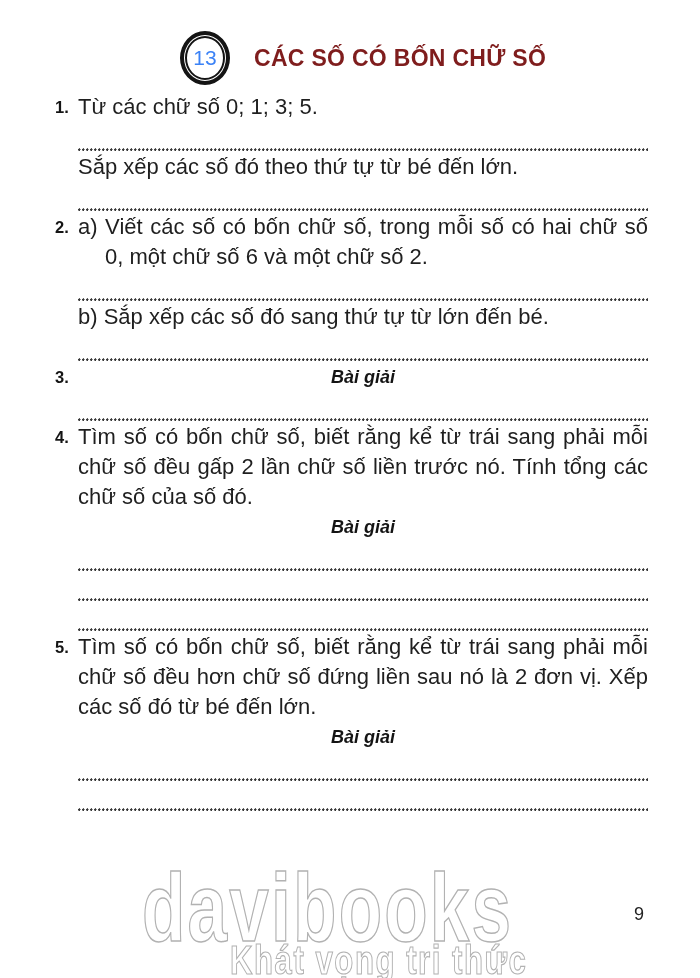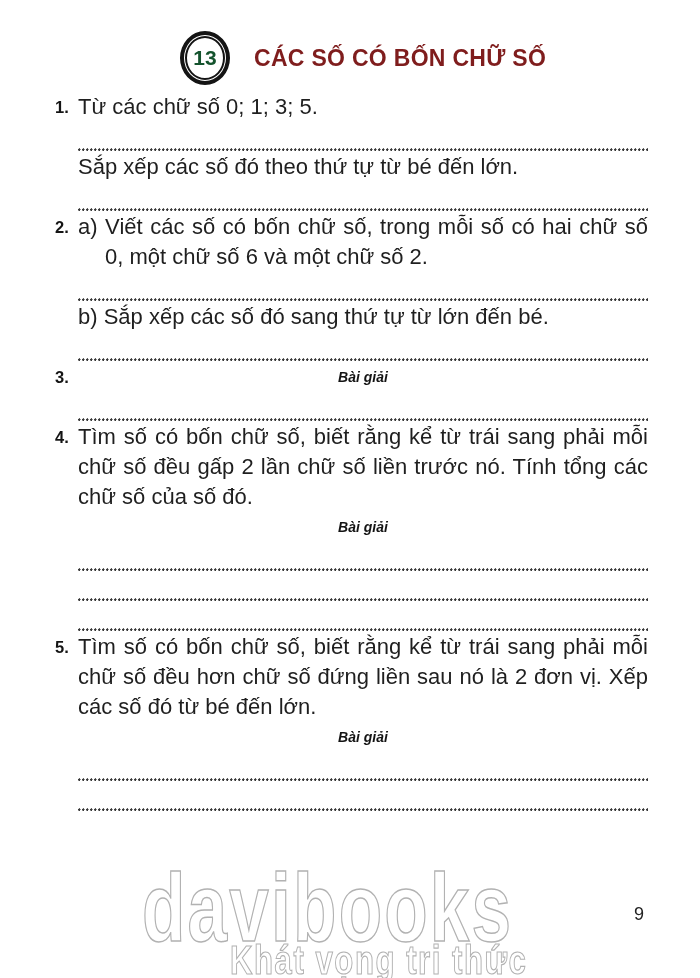--- a/index.html
+++ b/index.html
@@ -23,21 +23,21 @@
     width:42px;height:46px;
     border:4px solid #141414;border-radius:50%;
     display:flex;align-items:center;justify-content:center;
   }
   .badge-ring{
     position:absolute;inset:1px;
     border:2px solid #141414;border-radius:50%;
   }
   .badge-num{
     position:relative;z-index:1;
-    font-weight:bold;font-size:21px;color:#14532d;
+    font-weight:normal;font-size:21px;color:#3b82f6;
   }
   .title{
     margin:0;font-size:23px;font-weight:bold;
     letter-spacing:0.3px;color:#7f1d1d;white-space:nowrap;
   }
 
   
   .content{padding:6px 52px 0 55px;}
   .question{display:flex;}
   .qnum{
@@ -46,21 +46,21 @@
   }
   .qbody{flex:1;min-width:0;}
   .qtext{
     margin:0;font-size:22px;line-height:30px;
     text-align:justify;color:#1f1f1f;
   }
   .hang{padding-left:27px;text-indent:-27px;}
   .solution{
     margin:0;height:30px;line-height:30px;
     text-align:center;font-weight:bold;font-style:italic;
-    font-size:14px;color:#141414;
+    font-size:18px;color:#141414;
   }
   .dotline{height:30px;display:flex;align-items:flex-end;}
   .dotline::before{
     content:"";display:block;width:100%;height:4px;
     background-image:radial-gradient(circle at 1.3px 1.6px,#383838 1.05px,transparent 1.4px);
     background-size:4px 4px;background-repeat:repeat-x;
   }
 
   
   .watermark{position:absolute;left:0;top:868px;width:700px;height:136px;pointer-events:none;}

